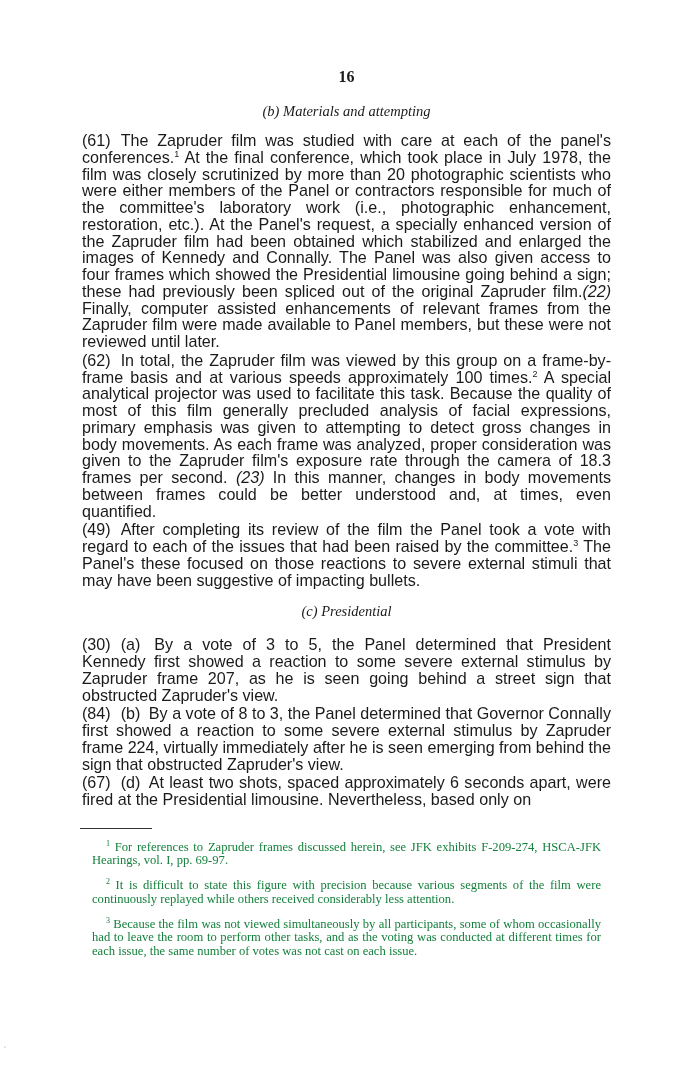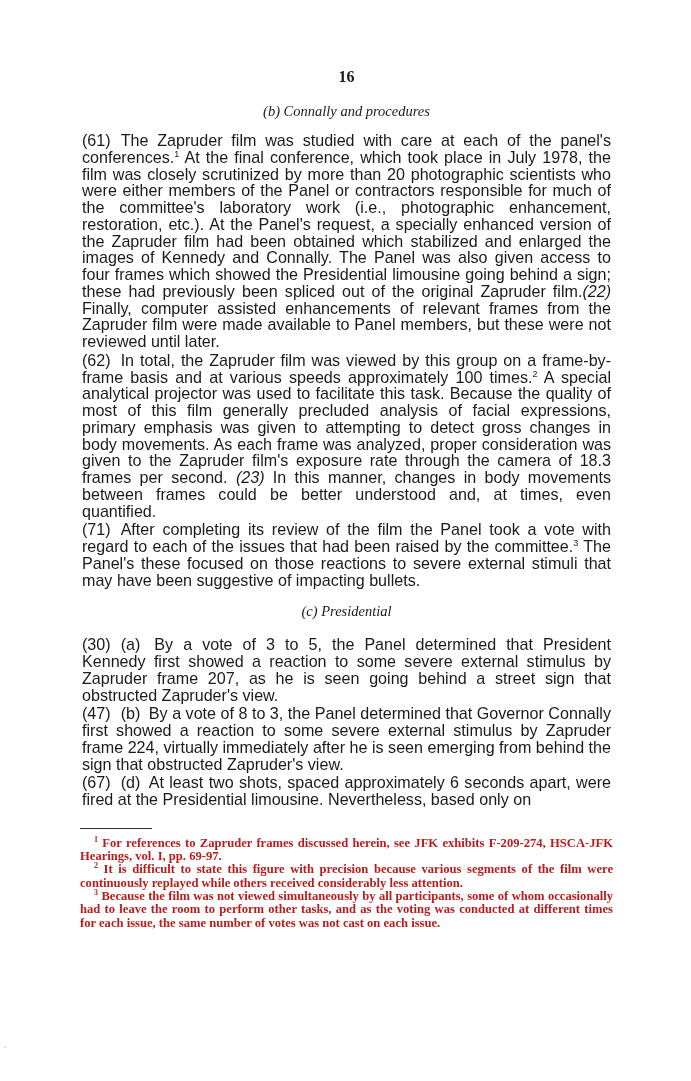--- a/index.html
+++ b/index.html
@@ -29,47 +29,47 @@
     .sub { margin-right: 4px; }
     sup { font-size: 9px; line-height: 0; vertical-align: 6px; }
     .cite { font-style: italic; }
     .conclusions-heading { margin: 14px 0 16px 0; }
     .footnote-rule {
       width: 72px; height: 0; border-top: 1px solid #333;
       margin: 20px 0 8px 0;
     }
     .footnote {
       font-family: "Liberation Serif", serif;
-      font-size: 12.6px; line-height: 13.3px; font-weight: bold;
-      text-align: justify; margin: 0; text-indent: 14px;
-      color: #b91c1c;
+      font-size: 12.6px; line-height: 13.3px; font-weight: normal;
+      text-align: justify; margin: 12px; text-indent: 14px;
+      color: #15803d;
     }
     .footnote sup { font-size: 8px; vertical-align: 5px; }
     .specks { position: absolute; left: 4px; top: 1046px; width: 2px; height: 2px; background: #e4e4e4; }
   </style>
 </head>
 <body>
 
 <div class="page">
 
   <div class="page-number">16</div>
 
-  <div class="section-heading">(b) Connally and procedures</div>
+  <div class="section-heading">(b) Materials and attempting</div>
 
   <p class="para"><span class="pnum">(61)</span><span>The Zapruder film was studied with care at each of the panel's conferences.</span><sup>1</sup><span> At the final conference, which took place in July 1978, the film was closely scrutinized by more than 20 photographic scientists who were either members of the Panel or contractors responsible for much of the committee's laboratory work (i.e., photographic enhancement, restoration, etc.). At the Panel's request, a specially enhanced version of the Zapruder film had been obtained which stabilized and enlarged the images of Kennedy and Connally. The Panel was also given access to four frames which showed the Presidential limousine going behind a sign; these had previously been spliced out of the original Zapruder film.</span><span class="cite">(22)</span><span> Finally, computer assisted enhancements of relevant frames from the Zapruder film were made available to Panel members, but these were not reviewed until later.</span></p>
 
   <p class="para"><span class="pnum">(62)</span><span>In total, the Zapruder film was viewed by this group on a frame-by-frame basis and at various speeds approximately 100 times.</span><sup>2</sup><span> A special analytical projector was used to facilitate this task. Because the quality of most of this film generally precluded analysis of facial expressions, primary emphasis was given to attempting to detect gross changes in body movements. As each frame was analyzed, proper consideration was given to the Zapruder film's exposure rate through the camera of 18.3 frames per second.</span> <span class="cite">(23)</span><span> In this manner, changes in body movements between frames could be better understood and, at times, even quantified.</span></p>
 
-  <p class="para"><span class="pnum">(71)</span><span>After completing its review of the film the Panel took a vote with regard to each of the issues that had been raised by the committee.</span><sup>3</sup><span> The Panel's these focused on those reactions to severe external stimuli that may have been suggestive of impacting bullets.</span></p>
+  <p class="para"><span class="pnum">(49)</span><span>After completing its review of the film the Panel took a vote with regard to each of the issues that had been raised by the committee.</span><sup>3</sup><span> The Panel's these focused on those reactions to severe external stimuli that may have been suggestive of impacting bullets.</span></p>
 
   <div class="section-heading conclusions-heading">(c) Presidential</div>
 
   <p class="para"><span class="pnum">(30)</span><span class="sub">(a)</span> <span>By a vote of 3 to 5, the Panel determined that President Kennedy first showed a reaction to some severe external stimulus by Zapruder frame 207, as he is seen going behind a street sign that obstructed Zapruder's view.</span></p>
 
-  <p class="para"><span class="pnum">(47)</span><span class="sub">(b)</span> <span>By a vote of 8 to 3, the Panel determined that Governor Connally first showed a reaction to some severe external stimulus by Zapruder frame 224, virtually immediately after he is seen emerging from behind the sign that obstructed Zapruder's view.</span></p>
+  <p class="para"><span class="pnum">(84)</span><span class="sub">(b)</span> <span>By a vote of 8 to 3, the Panel determined that Governor Connally first showed a reaction to some severe external stimulus by Zapruder frame 224, virtually immediately after he is seen emerging from behind the sign that obstructed Zapruder's view.</span></p>
 
 
   <p class="para"><span class="pnum">(67)</span><span class="sub">(d)</span> <span>At least two shots, spaced approximately 6 seconds apart, were fired at the Presidential limousine. Nevertheless, based only on</span></p>
 
   <div class="footnote-rule"></div>
 
   <p class="footnote"><sup>1</sup> <span>For references to Zapruder frames discussed herein, see JFK exhibits F-209-274, HSCA-JFK Hearings, vol. I, pp. 69-97.</span></p>
   <p class="footnote"><sup>2</sup> <span>It is difficult to state this figure with precision because various segments of the film were continuously replayed while others received considerably less attention.</span></p>
   <p class="footnote"><sup>3</sup> <span>Because the film was not viewed simultaneously by all participants, some of whom occasionally had to leave the room to perform other tasks, and as the voting was conducted at different times for each issue, the same number of votes was not cast on each issue.</span></p>
 

